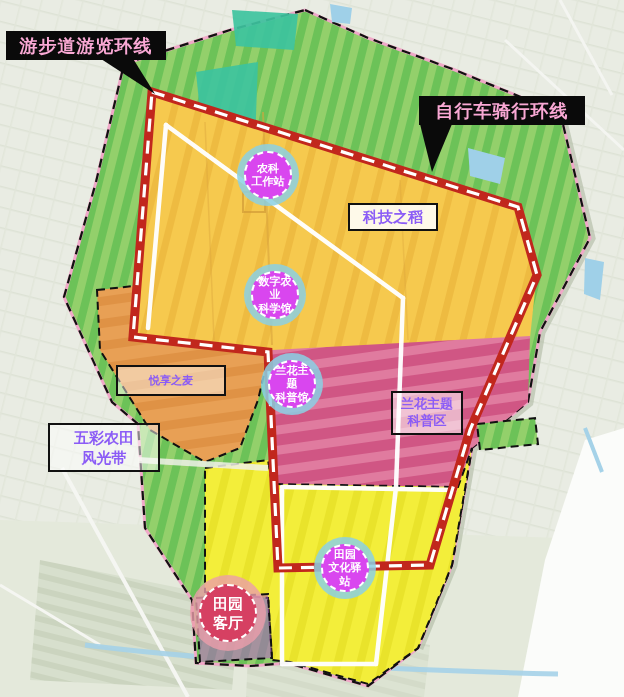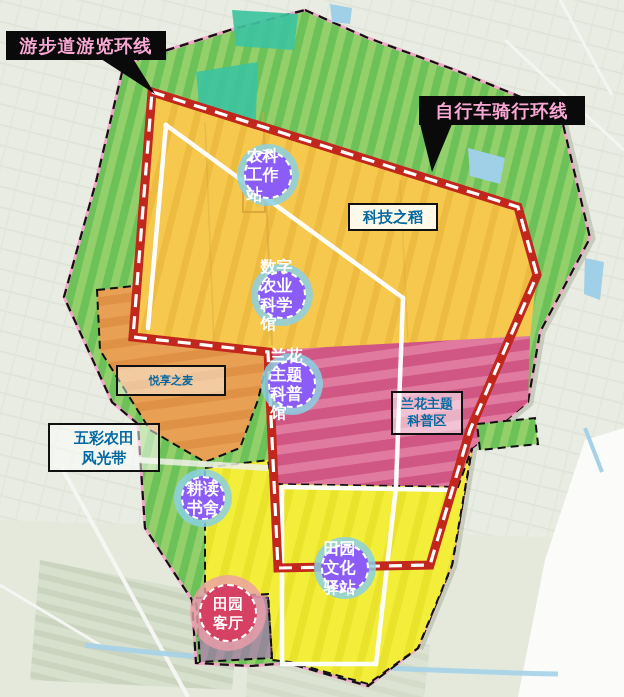--- a/index.html
+++ b/index.html
@@ -11,33 +11,33 @@
   #stage svg{position:absolute;left:0;top:0;}
   
   .callout{
     position:absolute;background:#0a0a0a;color:#f9a8d4;
     font-weight:bold;font-size:18px;letter-spacing:1px;
     display:flex;align-items:center;justify-content:center;
     white-space:nowrap;z-index:30;
   }
   
   .zl{
-    position:absolute;border:2px solid #111111;color:#0369a1;
+    position:absolute;border:2px solid #111111;color:#8b5cf6;
     font-weight:bold;display:flex;align-items:center;justify-content:center;
     text-align:center;white-space:pre-line;z-index:20;
     background:rgba(255,255,255,0.55);line-height:1.3;
   }
   
   .poi{position:absolute;border-radius:50%;background:rgba(139,208,228,0.85);z-index:25;}
   .poi-inner{
     position:absolute;inset:12%;border-radius:50%;
-    background:#8b5cf6;border:2px dashed #ffffff;box-sizing:border-box;
-    color:#ffffff;font-weight:bold;font-size:16px;line-height:1.2;
+    background:#d946ef;border:2px dashed #ffffff;box-sizing:border-box;
+    color:#ffffff;font-weight:bold;font-size:11px;line-height:1.2;
     display:flex;align-items:center;justify-content:center;
-    text-align:left;white-space:pre-line;
+    text-align:center;white-space:pre-line;
   }
   
   .hl{position:absolute;border-radius:50%;background:rgba(235,158,170,0.8);z-index:26;}
   .hl-inner{
     position:absolute;inset:12%;border-radius:50%;
     background:#d64062;border:2px dashed #ffffff;box-sizing:border-box;
     color:#ffffff;font-weight:bold;font-size:15px;line-height:1.3;
     display:flex;align-items:center;justify-content:center;
     text-align:center;white-space:pre-line;
   }
@@ -143,31 +143,27 @@
   <div class="zl" style="left:116px;top:365px;width:106px;height:27px;font-size:11px;background:rgba(255,255,255,0.45);">悦享之麦</div>
   <div class="zl" style="left:48px;top:423px;width:108px;height:45px;font-size:15px;background:rgba(255,255,255,0.5);">五彩农田
 风光带</div>
   <div class="zl" style="left:391px;top:391px;width:68px;height:40px;font-size:13px;background:rgba(255,255,255,0.55);">兰花主题
 科普区</div>
 
   <div class="poi" style="left:237px;top:144px;width:62px;height:62px;">
     <div class="poi-inner">农科
 工作站</div>
   </div>
-  <div class="poi" style="left:251px;top:264px;width:62px;height:62px;">
+  <div class="poi" style="left:244px;top:264px;width:62px;height:62px;">
     <div class="poi-inner">数字农业
 科学馆</div>
   </div>
   <div class="poi" style="left:261px;top:353px;width:62px;height:62px;">
     <div class="poi-inner">兰花主题
 科普馆</div>
-  </div>
-  <div class="poi" style="left:174px;top:469px;width:58px;height:58px;">
-    <div class="poi-inner">耕读
-书舍</div>
   </div>
   <div class="poi" style="left:314px;top:537px;width:62px;height:62px;">
     <div class="poi-inner">田园
 文化驿站</div>
   </div>
 
   <div class="hl" style="left:190px;top:575px;width:76px;height:76px;">
     <div class="hl-inner">田园
 客厅</div>
   </div>

